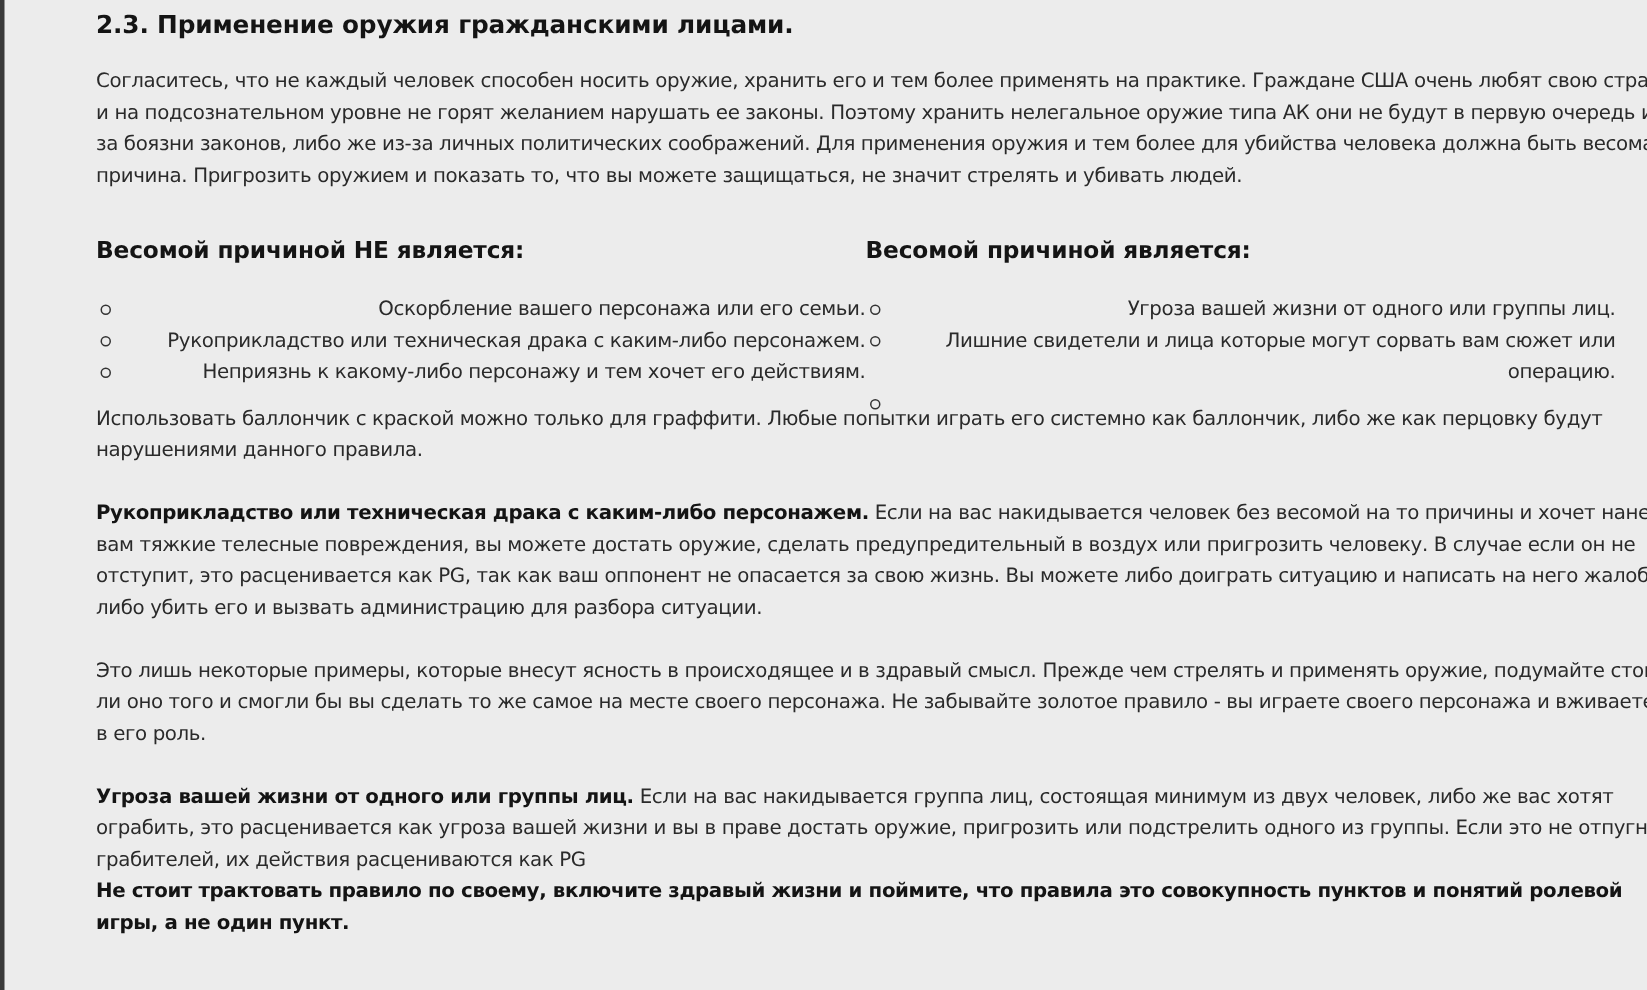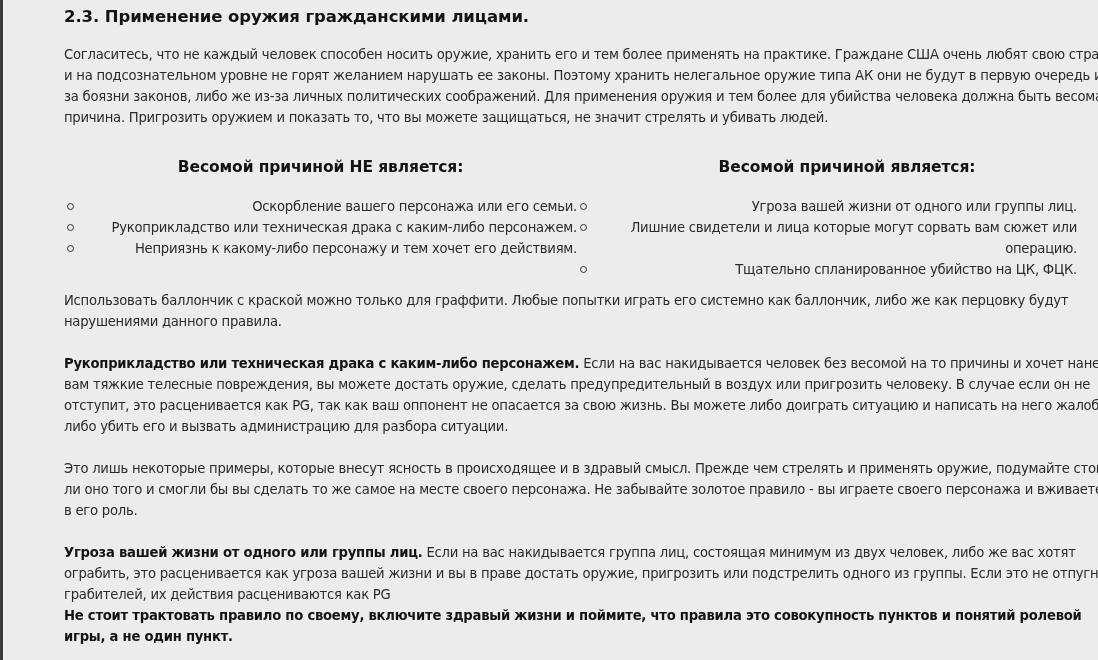--- a/index.html
+++ b/index.html
@@ -58,21 +58,20 @@
     .col + .col {
       width: 540px;
     }
     h3.col-title {
       margin: 0;
       font-size: 15.5px;
       font-weight: bold;
       color: #141414;
       line-height: 22px;
       letter-spacing: -0.1px;
-      text-align: center;
     }
     ul {
       list-style: none;
       margin: 18px 0 0 0;
       padding: 0;
       text-align: right;
     }
     li {
       position: relative;
       padding-left: 19px;
@@ -112,21 +111,21 @@
         <li><span class="bullet"></span><span>Оскорбление вашего персонажа или его семьи.</span></li>
         <li><span class="bullet"></span><span>Рукоприкладство или техническая драка с каким-либо персонажем.</span></li>
         <li><span class="bullet"></span><span>Неприязнь к какому-либо персонажу и тем хочет его действиям.</span></li>
       </ul>
     </div>
     <div class="col">
       <h3 class="col-title">Весомой причиной является:</h3>
       <ul style="width:500px;">
         <li><span class="bullet"></span><span>Угроза вашей жизни от одного или группы лиц.</span></li>
         <li><span class="bullet"></span><span>Лишние свидетели и лица которые могут сорвать вам сюжет или операцию.</span></li>
-        <li><span class="bullet"></span><span>Тщательно спланированное убийство на ЦК, ФЦК.</span></li>
+        <li><span class="bullet"></span></li>
       </ul>
     </div>
   </div>
 
   <p class="para first">Использовать баллончик с краской можно только для граффити. Любые попытки играть его системно как баллончик, либо же как перцовку будут нарушениями данного правила.</p>
 
   <p class="para"><b>Рукоприкладство или техническая драка с каким-либо персонажем.</b><span> Если на вас накидывается человек без весомой на то причины и хочет нанести вам тяжкие телесные повреждения, вы можете достать оружие, сделать предупредительный в воздух или пригрозить человеку. В случае если он не отступит, это расценивается как PG, так как ваш оппонент не опасается за свою жизнь. Вы можете либо доиграть ситуацию и написать на него жалобу, либо убить его и вызвать администрацию для разбора ситуации.</span></p>
 
   <p class="para">Это лишь некоторые примеры, которые внесут ясность в происходящее и в здравый смысл. Прежде чем стрелять и применять оружие, подумайте стоит ли оно того и смогли бы вы сделать то же самое на месте своего персонажа. Не забывайте золотое правило - вы играете своего персонажа и вживаетесь в его роль.</p>
 

